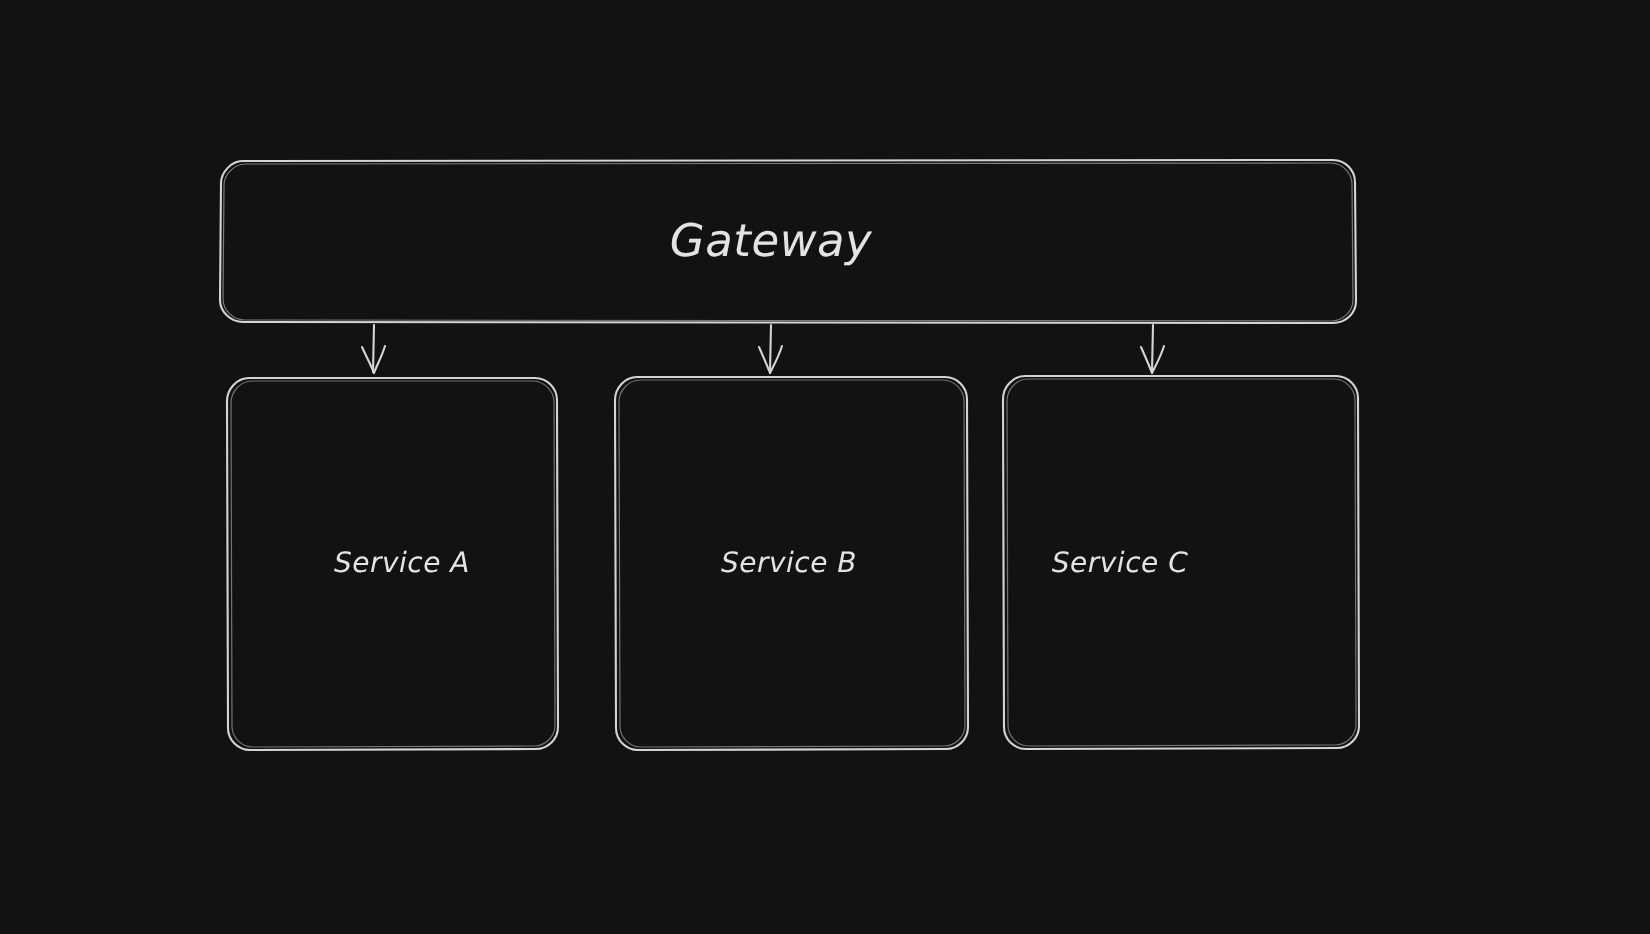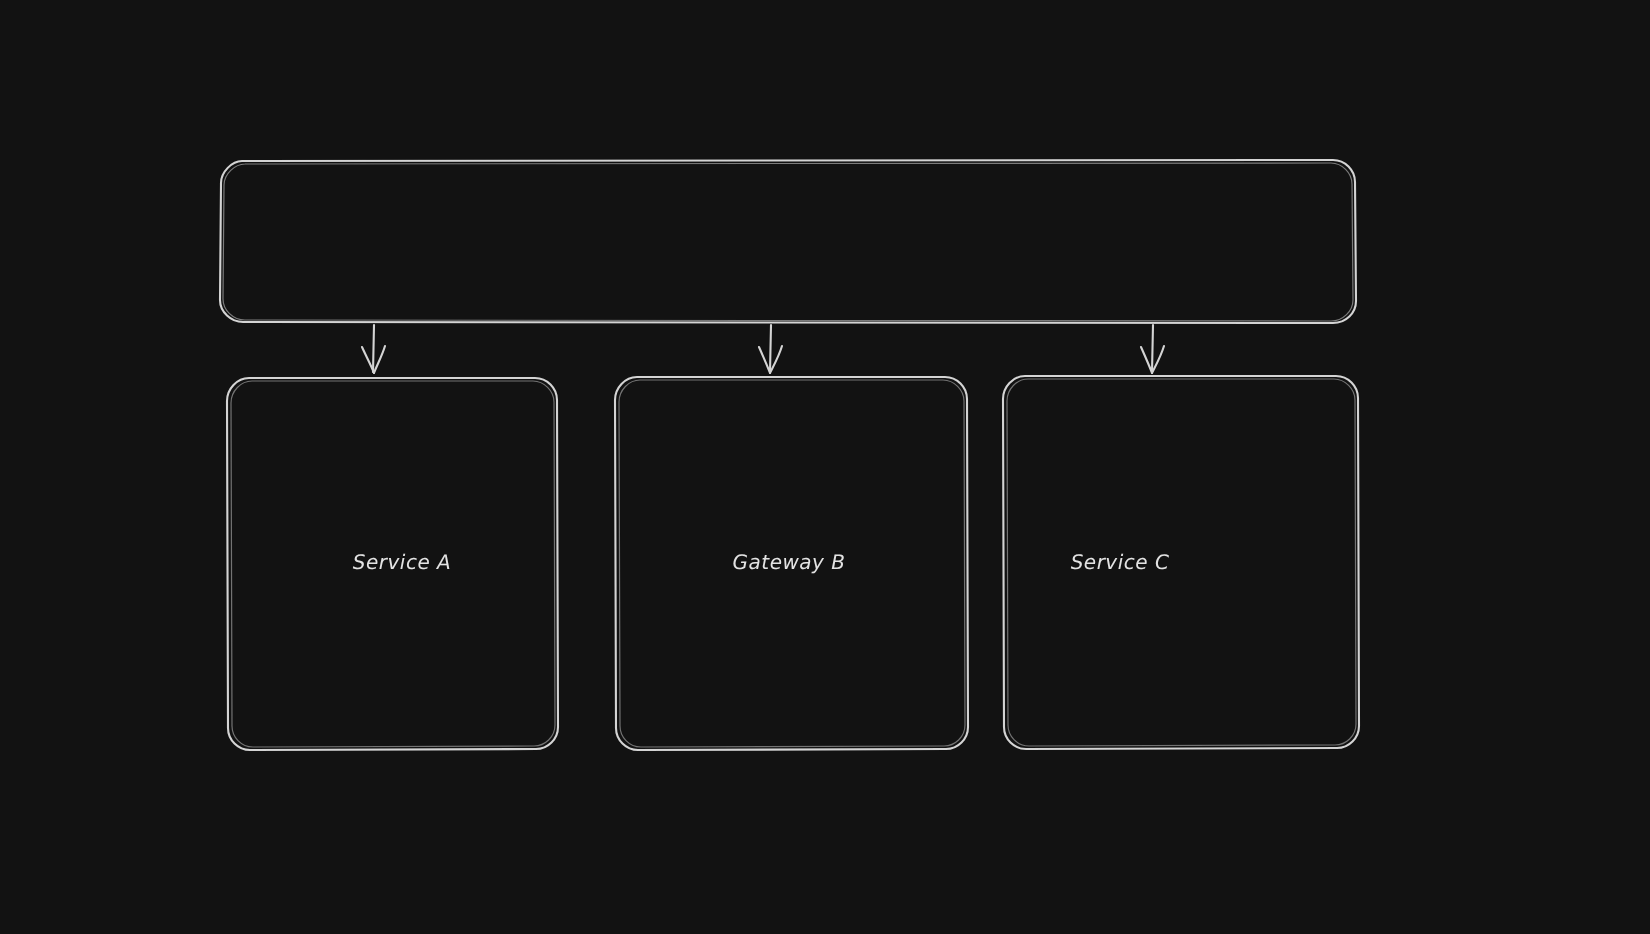--- a/index.html
+++ b/index.html
@@ -36,21 +36,21 @@
     white-space: nowrap;
     transform: translate(-50%, -50%);
     pointer-events: none;
     text-rendering: geometricPrecision;
   }
   .label-gateway {
     font-size: 45px;
     font-weight: 400;
   }
   .label-service {
-    font-size: 20px;
+    font-size: 28px;
     font-weight: 400;
   }
   .hit-box {
     position: absolute;
     background: transparent;
   }
 </style>
 </head>
 <body>
 
@@ -155,24 +155,25 @@
                C 1008 736 1017 746 1029 746
                L 1335 745
                C 1346 745 1356 736 1356 724
                L 1355 400
                C 1355 389 1345 379 1334 379
                L 1028 379" fill="none" stroke="#d4d4d4" stroke-width="1.2" stroke-linecap="round" stroke-linejoin="round" opacity="0.5"></path>
     </g>
 
   </svg>
 
+  <div class="node-label label-gateway" style="left:771px; top:240px;">Gateway</div>
 
   <div class="node-label label-service" style="left:402px; top:562px;">Service A</div>
 
-  <div class="node-label label-service" style="left:789px; top:562px;">Gateway B</div>
+  <div class="node-label label-service" style="left:789px; top:562px;">Service B</div>
 
   <div class="node-label label-service" style="left:1120px; top:562px;">Service C</div>
 
   <div class="hit-box" style="left:220px; top:160px; width:1136px; height:163px;"></div>
   <div class="hit-box" style="left:226px; top:378px; width:333px; height:372px;"></div>
   <div class="hit-box" style="left:613px; top:378px; width:355px; height:372px;"></div>
   <div class="hit-box" style="left:1002px; top:378px; width:357px; height:372px;"></div>
 
 </div>
 

